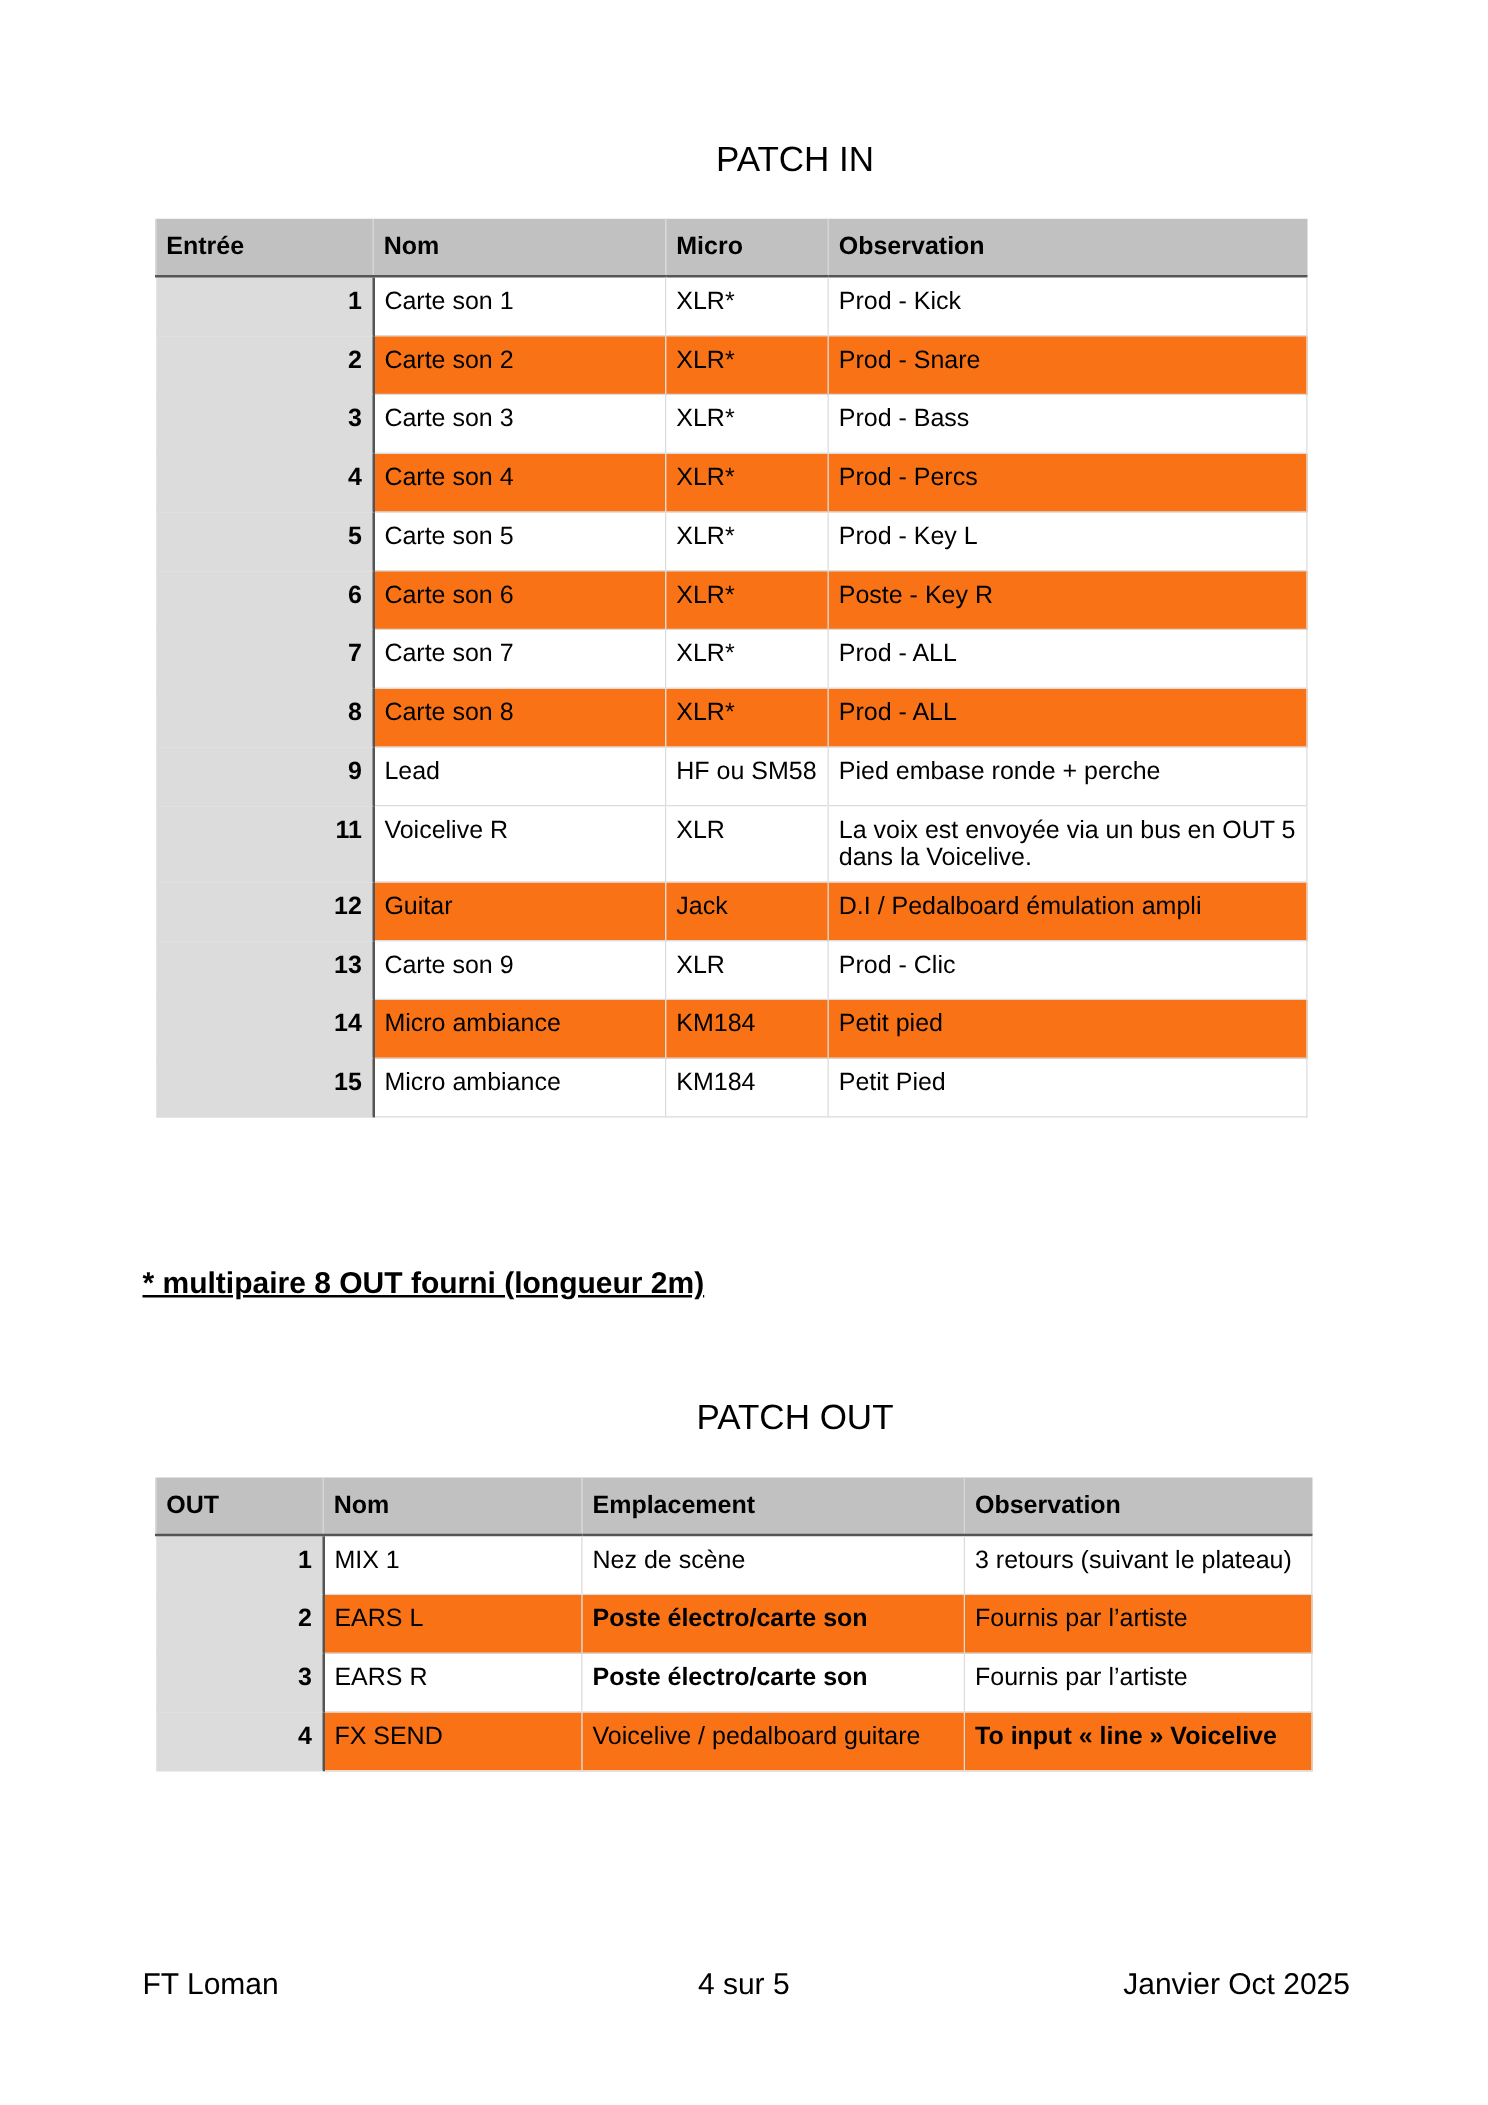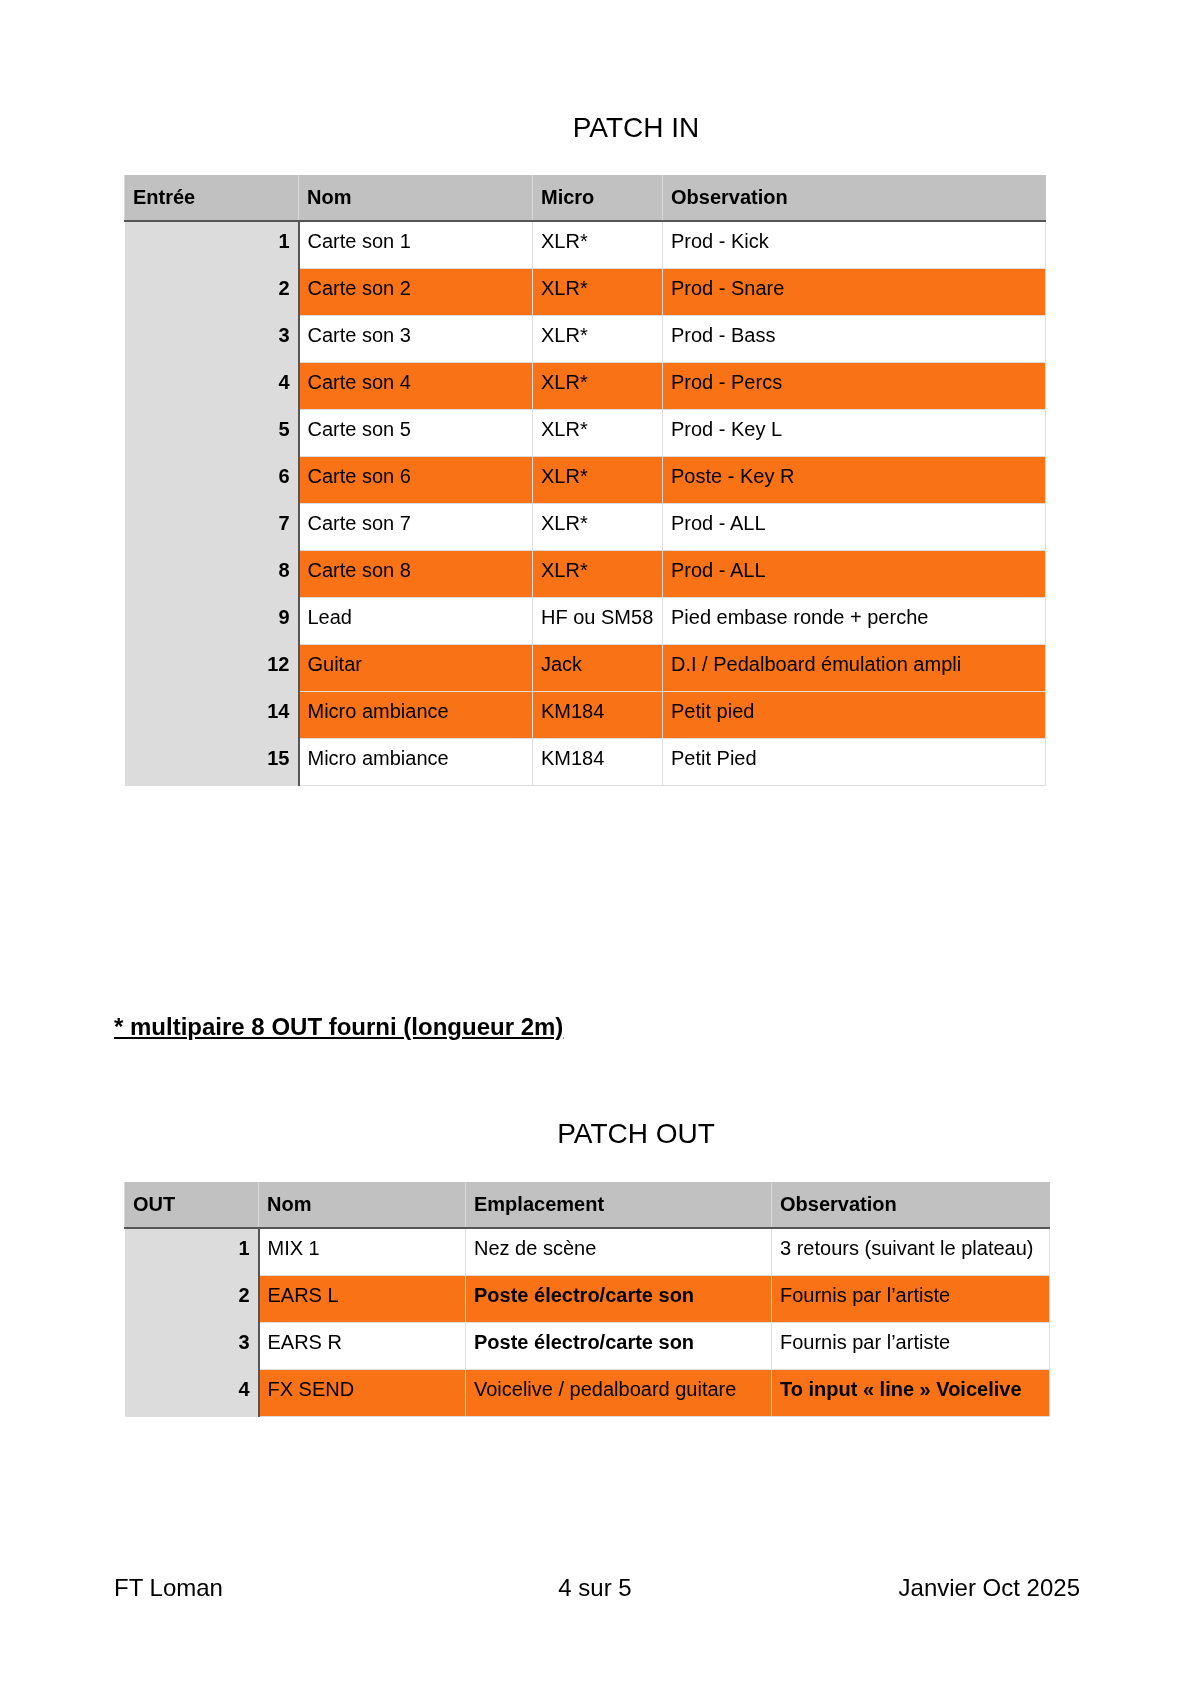--- a/index.html
+++ b/index.html
@@ -91,25 +91,37 @@
         <td>Carte son 8</td>
         <td>XLR*</td>
         <td>Prod - ALL</td>
       </tr>
       <tr class="odd">
         <td class="num">9</td>
         <td>Lead</td>
         <td>HF ou SM58</td>
         <td>Pied embase ronde + perche</td>
       </tr>
+      <tr class="odd">
+        <td class="num" style="height: 44px;">11</td>
+        <td style="height: 44px;">Voicelive R</td>
+        <td style="height: 44px;">XLR</td>
+        <td style="height: 44px;">La voix est envoyée via un bus en OUT 5 dans la Voicelive.</td>
+      </tr>
       <tr class="even">
         <td class="num">12</td>
         <td>Guitar</td>
         <td>Jack</td>
         <td>D.I / Pedalboard émulation ampli</td>
+      </tr>
+      <tr class="odd">
+        <td class="num">13</td>
+        <td>Carte son 9</td>
+        <td>XLR</td>
+        <td>Prod - Clic</td>
       </tr>
       <tr class="even">
         <td class="num">14</td>
         <td>Micro ambiance</td>
         <td>KM184</td>
         <td>Petit pied</td>
       </tr>
       <tr class="odd">
         <td class="num">15</td>
         <td>Micro ambiance</td>

